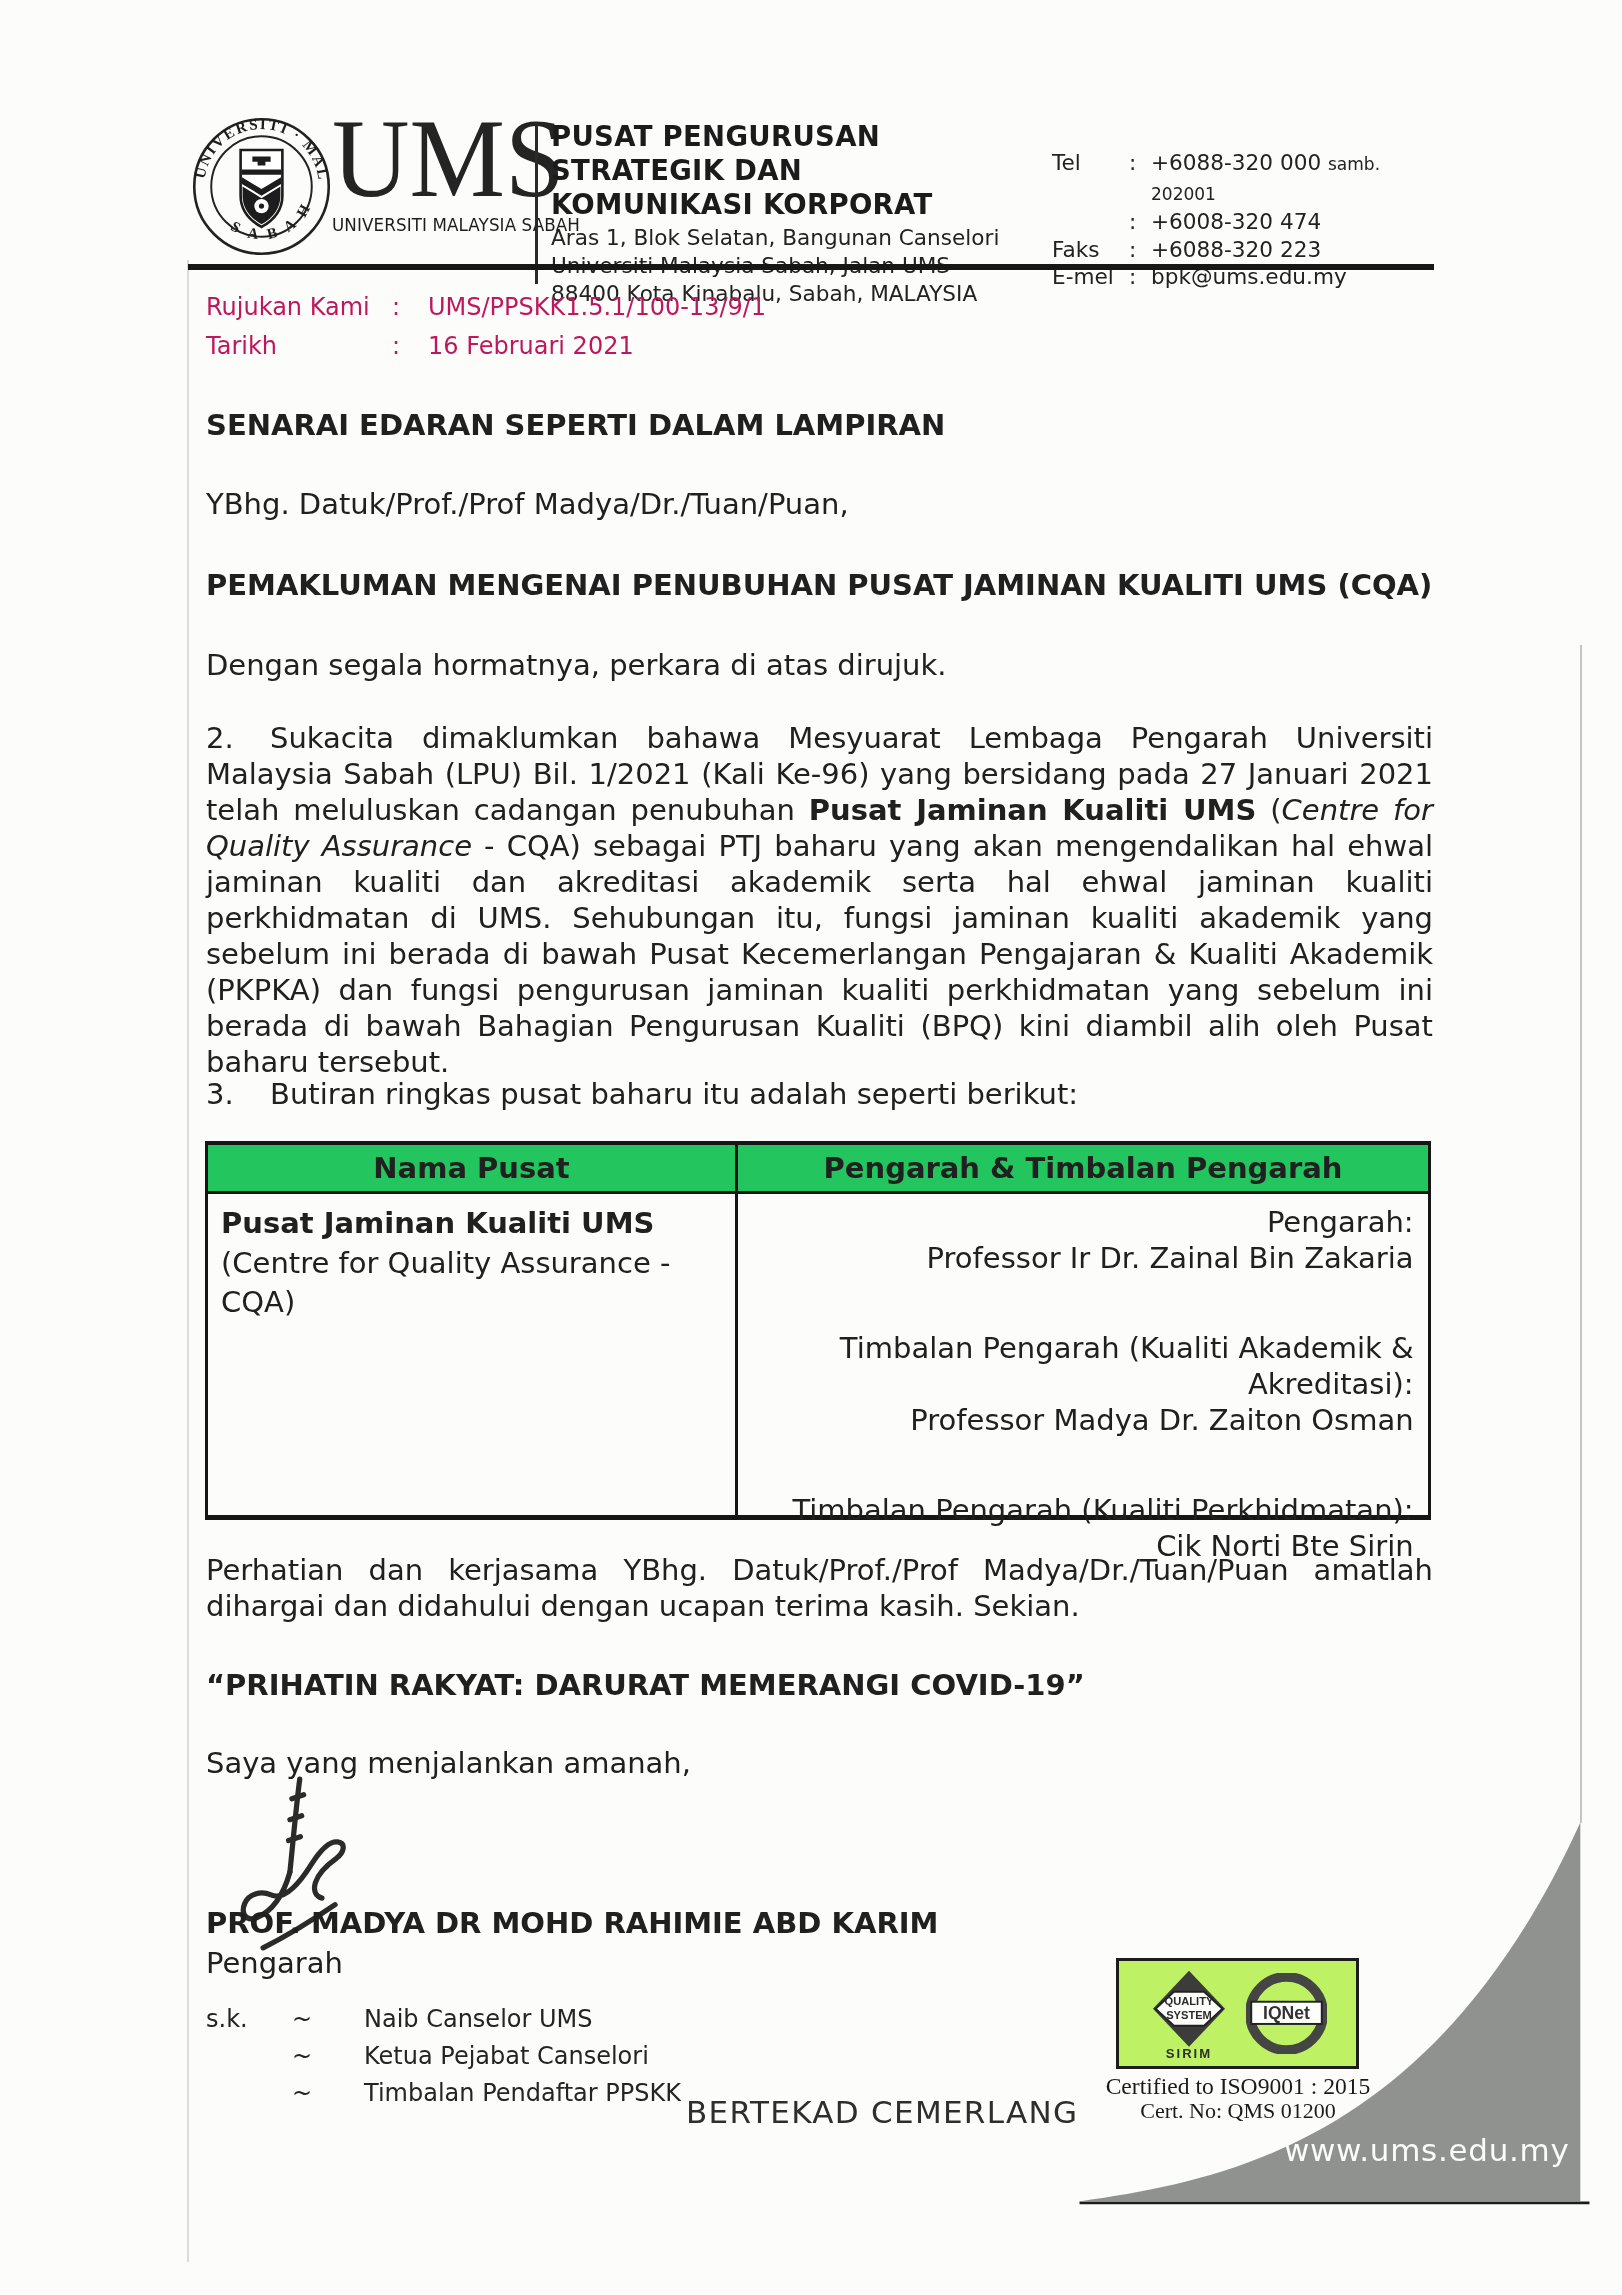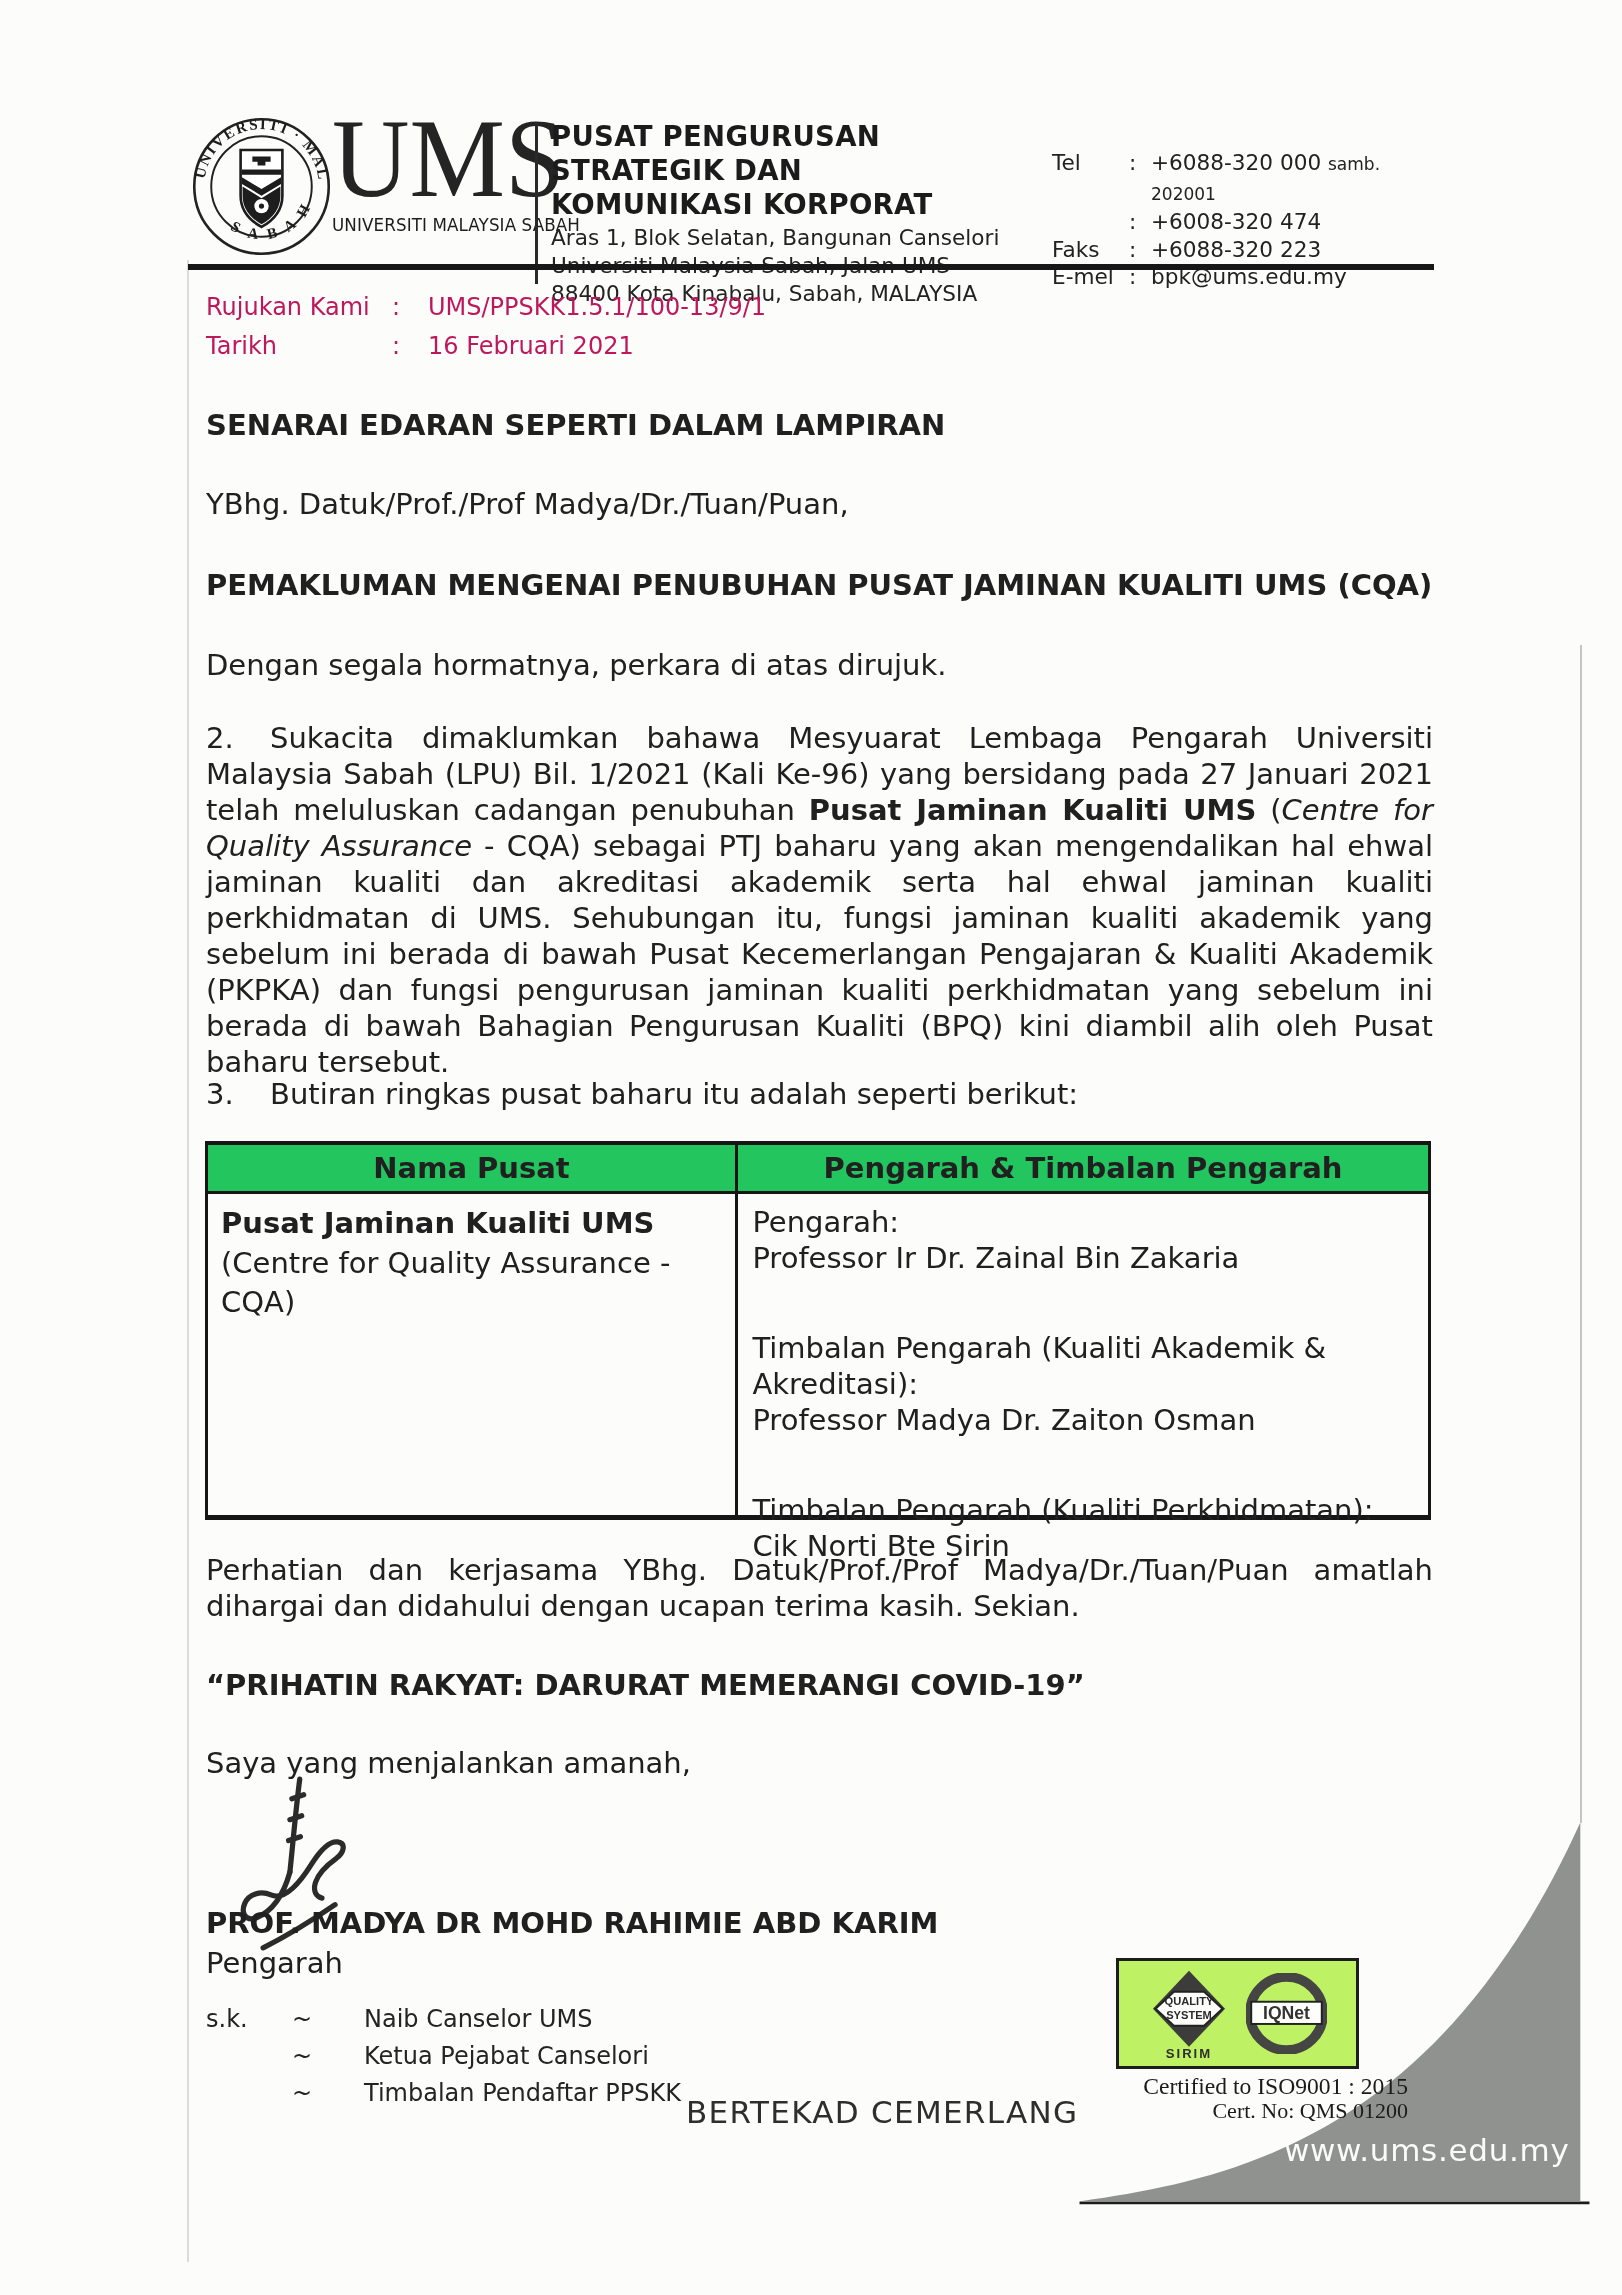--- a/index.html
+++ b/index.html
@@ -45,40 +45,40 @@
   .bold{font-weight:bold;}
   .bodytext{font-size:29px;line-height:36px;color:#202020;}
   .just{text-align:justify;}
   .num{display:inline-block;width:64px;}
 
   
   .ctable{position:absolute;left:205px;top:1141px;width:1226px;border:3.3px solid #161616;border-top-width:4.6px;border-bottom-width:5.2px;box-sizing:border-box;font-size:29px;color:#202020;}
   .trow{display:flex;}
   .thead{background:#22c55e;border-bottom:3.3px solid #161616;font-weight:bold;}
   .tc1{width:530px;border-right:3.3px solid #161616;box-sizing:border-box;}
-  .tc2{flex:1;}
+  .tc2{flex:1;text-align:right;}
   .thead .tc1,.thead .tc2{text-align:center;padding:5.9px 0 6.5px 0;}
   .tbody{height:321px;}
   .tbody .tc1{padding:9.2px 13px 0 13px;line-height:39px;}
   .tbody .tc2{padding:9.2px 14.4px 0 14.4px;line-height:36px;}
   .cqa-line{margin-top:1.3px;}
   .grp{margin-bottom:54px;}
 
   
   .sig{position:absolute;left:216px;top:1775px;}
 
   
   .sk{position:absolute;left:206px;top:2001px;font-size:24px;color:#242424;}
   .skrow{display:grid;grid-template-columns:58px 44px auto;line-height:37px;gap:28px;}
 
   .motto{position:absolute;left:686px;top:2094px;font-size:31px;letter-spacing:1.3px;color:#2e2e2e;}
 
   
   .certbox{position:absolute;left:1116px;top:1958px;width:243px;height:111px;border:3.3px solid #1d1d1d;background:#bef264;box-sizing:border-box;display:flex;align-items:center;justify-content:center;gap:17px;}
-  .certline{position:absolute;width:340px;text-align:right;font-family:"Liberation Serif","DejaVu Serif",serif;color:#1b1b1b;}
+  .certline{position:absolute;width:340px;text-align:center;font-family:"Liberation Serif","DejaVu Serif",serif;color:#1b1b1b;}
   .cert1{left:1068px;top:2073px;font-size:23.6px;}
   .cert2{left:1068px;top:2098px;font-size:22px;}
 
   .swoosh{position:absolute;left:1073px;top:1813px;}
   .website{position:absolute;left:1284px;top:2132px;font-size:31px;color:#fbfbfa;letter-spacing:0.7px;}
 </style>
 </head>
 <body>
 
 <div class="page">

